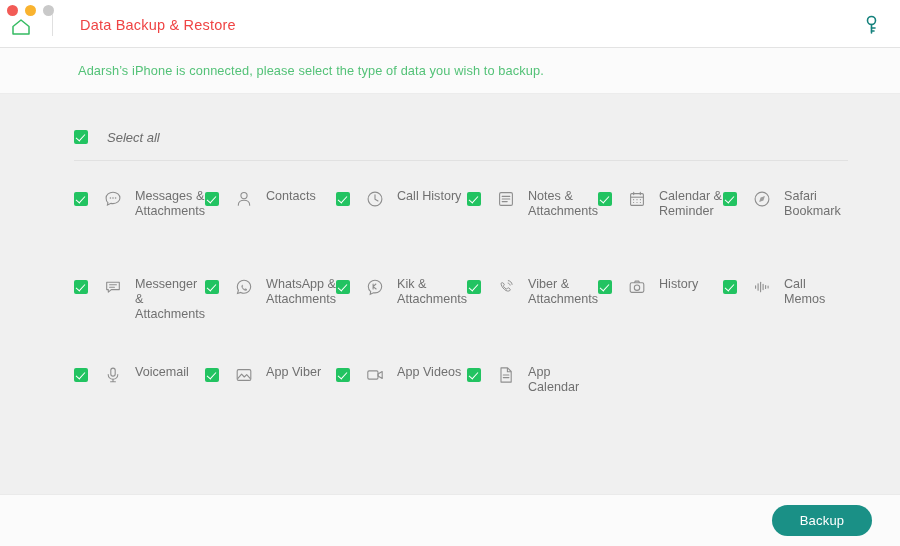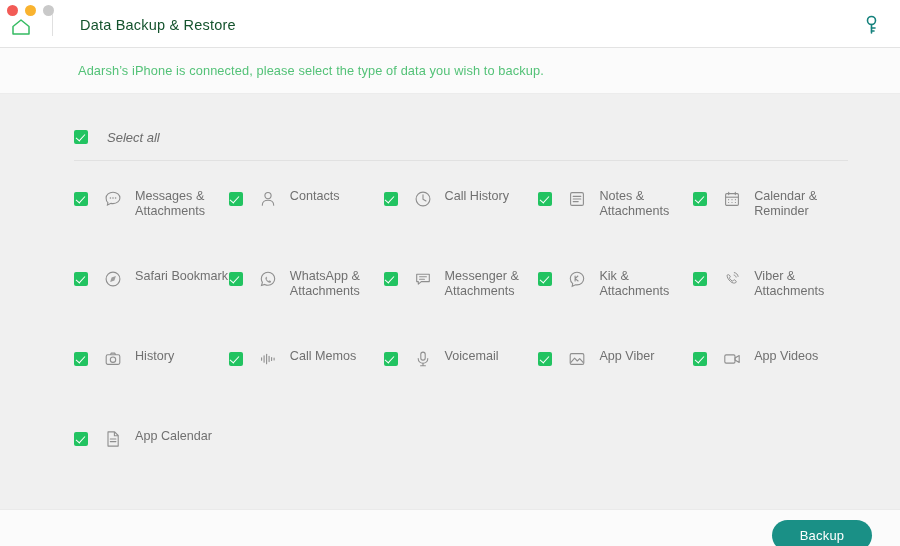--- a/index.html
+++ b/index.html
@@ -46,21 +46,21 @@
   .title-sep {
     position: absolute;
     left: 52px; top: 14px;
     width: 1px; height: 22px;
     background: #e0e0e0;
   }
   .app-title {
     position: absolute;
     left: 80px; top: 17px;
     font-size: 14.5px;
-    color: #14532d;
+    color: #ef4444;
     letter-spacing: .2px;
   }
   .key-btn {
     position: absolute;
     right: 18px; top: 14px;
     width: 20px; height: 22px;
   }
   .key-btn svg { display: block; }
 
   
@@ -125,22 +125,22 @@
     left: 3.5px; top: 1.5px;
     width: 4px; height: 8px;
     border: solid #ffffff;
     border-width: 0 1.8px 1.8px 0;
     transform: rotate(42deg);
   }
 
   
   .grid {
     display: grid;
-    grid-template-columns: repeat(5, 1fr);
-    row-gap: 0px;
+    grid-template-columns: repeat(6, 1fr);
+    row-gap: 8px;
     margin-top: 28px;
     padding-left: 22px;
   }
   .item {
     display: flex;
     align-items: flex-start;
     height: 80px;
     cursor: pointer;
   }
   .item .cb { margin-top: 3px; }
@@ -304,36 +304,36 @@
             <path d="M11.9 6.1 L7.6 7.6 L6.1 11.9 L10.4 10.4 Z" fill="currentColor" opacity=".85"></path>
           </svg>
         </span>
         <span class="item-label">Safari Bookmark</span>
       </div>
 
       <div class="item">
         <span class="cb"></span>
         <span class="item-icon">
           <svg width="18" height="18" viewBox="0 0 18 18" fill="none">
+            <path d="M2.7 4.2 H15.3 V11.6 H7.3 L4.3 14.1 V11.6 H2.7 Z" stroke="currentColor" stroke-width="1.1" fill="none" stroke-linejoin="round"></path>
+            <path d="M5.6 6.8 H12.4 M5.6 9.2 H10.4" stroke="currentColor" stroke-width="1.1" stroke-linecap="round"></path>
+          </svg>
+        </span>
+        <span class="item-label">Messenger &amp; Attachments</span>
+      </div>
+
+      <div class="item">
+        <span class="cb"></span>
+        <span class="item-icon">
+          <svg width="18" height="18" viewBox="0 0 18 18" fill="none">
             <path d="M9 2.3c3.7 0 6.7 2.9 6.7 6.5 0 3.6-3 6.5-6.7 6.5-1.2 0-2.3-.3-3.3-.85L2.5 15.5l.9-3.1C2.8 11.4 2.3 10.2 2.3 8.8 2.3 5.2 5.3 2.3 9 2.3z" stroke="currentColor" stroke-width="1.1" fill="none"></path>
             <path d="M6.9 6.5c.25-.05.5.02.63.27l.55 1.1c.1.2.06.44-.1.6l-.3.3c-.12.12-.15.3-.06.45.4.7 1 1.3 1.7 1.7.15.08.33.05.45-.07l.3-.3c.16-.16.4-.2.6-.1l1.1.55c.25.13.32.38.27.63-.15.75-.85 1.2-1.6 1.05-1.9-.4-3.6-2.1-4-4 -.15-.75.3-1.45 1.05-1.6z" fill="currentColor" opacity=".9"></path>
           </svg>
         </span>
         <span class="item-label">WhatsApp &amp; Attachments</span>
-      </div>
-
-      <div class="item">
-        <span class="cb"></span>
-        <span class="item-icon">
-          <svg width="18" height="18" viewBox="0 0 18 18" fill="none">
-            <path d="M2.7 4.2 H15.3 V11.6 H7.3 L4.3 14.1 V11.6 H2.7 Z" stroke="currentColor" stroke-width="1.1" fill="none" stroke-linejoin="round"></path>
-            <path d="M5.6 6.8 H12.4 M5.6 9.2 H10.4" stroke="currentColor" stroke-width="1.1" stroke-linecap="round"></path>
-          </svg>
-        </span>
-        <span class="item-label">Messenger &amp; Attachments</span>
       </div>
 
       <div class="item">
         <span class="cb"></span>
         <span class="item-icon">
           <svg width="18" height="18" viewBox="0 0 18 18" fill="none">
             <path d="M9 2.3c3.7 0 6.7 2.8 6.7 6.3 0 3.5-3 6.3-6.7 6.3-.5 0-1-.05-1.5-.15L4.2 16.2l.5-2.6C3.1 12.4 2.3 10.8 2.3 8.6 2.3 5.1 5.3 2.3 9 2.3z" stroke="currentColor" stroke-width="1.1" fill="none"></path>
             <path d="M7.1 6 V11 M7.1 8.6 L9.9 6 M7.1 8.6 L10.1 11" stroke="currentColor" stroke-width="1.1" stroke-linecap="round" stroke-linejoin="round"></path>
           </svg>
         </span>

